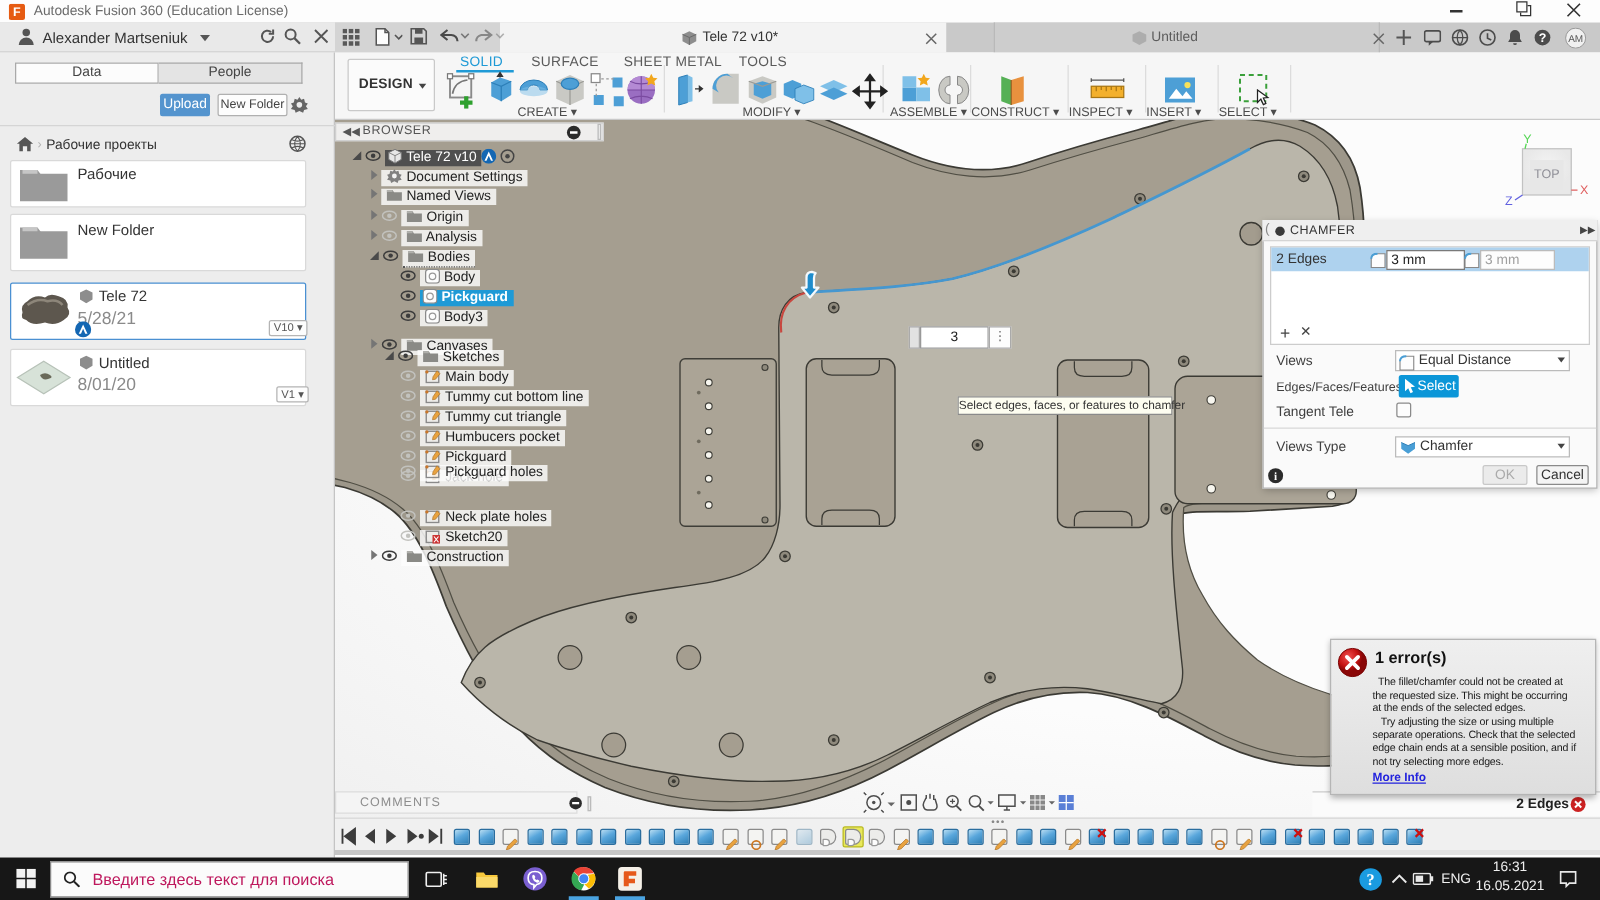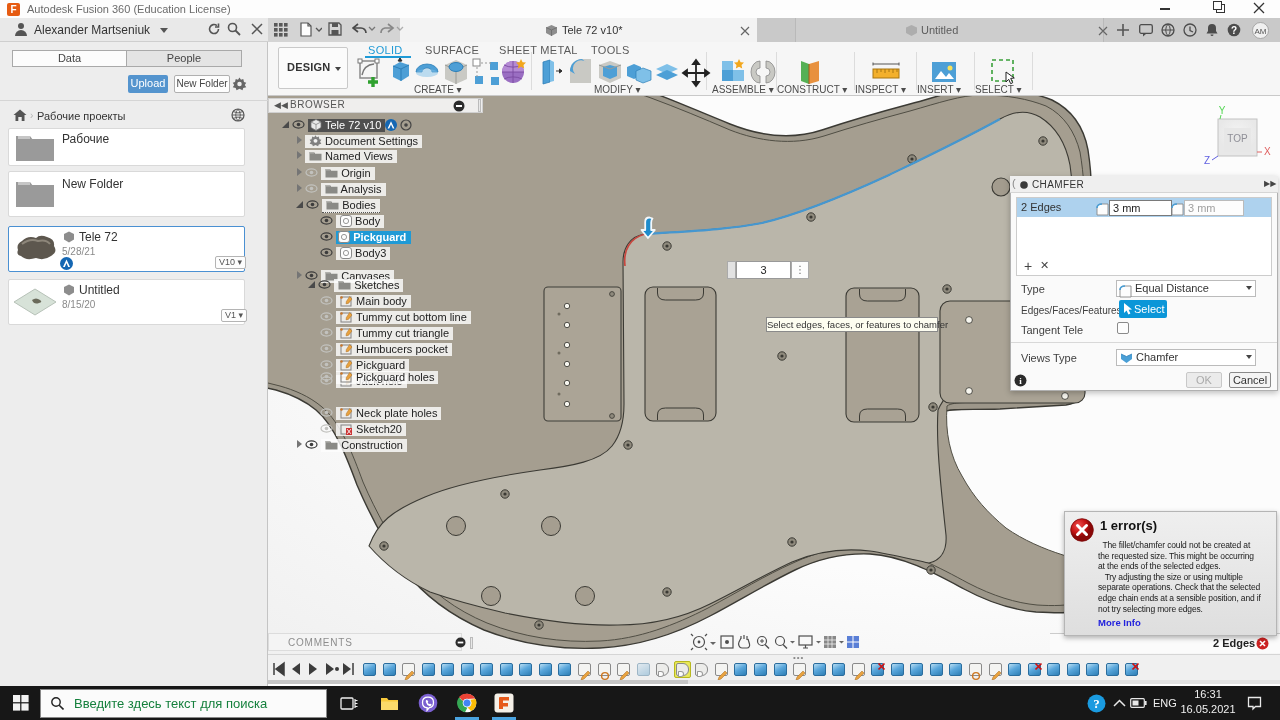--- a/index.html
+++ b/index.html
@@ -22,21 +22,21 @@
   #ribbon { left:268px; top:42px; width:1012px; height:54px; background:#f6f6f6; border-bottom:1px solid #c9c9c9; }
   .rtab { position:absolute; top:44px; font-size:11px; color:#5a5a5a; letter-spacing:0.3px;}
   .rlabel { position:absolute; top:84px; font-size:10px; color:#4c4c4c; }
   .rdiv { position:absolute; top:52px; width:1px; height:38px; background:#dcdcdc; }
 
   
   #panel { left:0; top:42px; width:268px; height:644px; background:#ededed; border-right:1px solid #c4c4c4;}
   .ptab { position:absolute; top:8px; height:17px; font-size:11px; color:#444; border:1px solid #a9a9a9; text-align:center; line-height:15px;}
   .card { position:absolute; left:8px; width:237px; background:#fff; border:1px solid #d9d9d9; border-radius:2px;}
   .ctitle { position:absolute; font-size:12px; color:#333; }
-  .cdate { position:absolute; font-size:10px; color:#8a8a8a; }
+  .cdate { position:absolute; font-size:14px; color:#8a8a8a; }
   .vbtn { position:absolute; font-size:9px; color:#555; border:1px solid #b4b4b4; border-radius:2px; background:#fdfdfd; padding:0 3px; line-height:11px;}
 
   
   #canvas { left:268px; top:96px; width:1012px; height:558px;
             background:radial-gradient(ellipse at 72% 38%, #fcfcfc 55%, #f0f0f0 100%); }
 
   
   .trow { position:absolute; height:14px; font-size:11px; color:#222; white-space:nowrap; }
   .chip { background:rgba(252,252,252,0.82); padding:0px 4px 1px 4px; }
   .tri-r { display:inline-block; width:0; height:0; border-top:4px solid transparent; border-bottom:4px solid transparent; border-left:5px solid #757575; }
@@ -330,21 +330,21 @@
 <div class="vbtn abs" style="left:215px;top:256px">V10 ▾</div>
 <div class="card abs" style="top:279px;height:46px"></div>
 <svg class="abs" style="left:12px;top:283px" width="46" height="38">
       <path d="M23,6 L44,19 L23,32 L2,19 Z" fill="#d7e2d8" stroke="#b7c2b8" stroke-width="1"></path>
       <path d="M20,17 q4,-3 8,0 q3,2 -1,3 q-5,2 -7,-3 z" fill="#6a6a5a"></path>
     </svg>
 <svg class="abs" style="left:63px;top:284px" width="12" height="12">
       <path d="M6,0.5 L11,3 L11,8.5 L6,11.5 L1,8.5 L1,3 Z" fill="#8d8d8d"></path>
     </svg>
 <div class="ctitle abs" style="left:79px;top:283px">Untitled</div>
-<div class="cdate abs" style="left:62px;top:299px">8/15/20</div>
+<div class="cdate abs" style="left:62px;top:299px">8/01/20</div>
 <div class="vbtn abs" style="left:221px;top:309px">V1 ▾</div>
 <div class="abs" id="canvas"></div>
 <svg class="abs" style="left:268px;top:96px" width="1012" height="558" viewBox="268 96 1012 558">
       <defs>
         <radialGradient id="vcg" cx="50%" cy="40%">
           <stop offset="0%" stop-color="#f4f4f4"></stop>
           <stop offset="100%" stop-color="#e8e8e8"></stop>
         </radialGradient>
       </defs>
       <path d="M 255,80 L 386,84 C 396,92 412,98 440,100 C 468,102 500,94 540,84 C 580,76 620,80 651,92 C 678,102 700,112 730,124 C 760,136 792,140 822,130 C 852,120 880,112 910,104 C 940,96 960,88 980,88 C 1010,88 1032,92 1052,100 C 1072,110 1084,128 1088,150 C 1092,176 1092,196 1090,212 C 1086,244 1080,270 1075,298 C 1078,330 1083,360 1085,382 C 1086,396 1080,403 1066,405 L 1000,409 C 970,410 950,408 943,412 C 941,436 946,460 958,481 C 970,504 984,520 1003,536 C 1020,549 1042,558 1062,564 C 1078,569 1092,574 1097,584 C 1100,594 1096,604 1086,609 C 1072,614 1054,613 1036,612 C 1014,610 990,603 964,589 C 936,574 904,556 870,554 C 845,553 820,558 795,570 C 768,583 740,600 710,616 C 676,634 640,646 600,648 C 560,650 520,644 484,630 C 452,616 426,598 404,570 C 386,545 370,515 357,485 C 347,458 335,426 316,410 C 304,400 290,394 276,390 L 258,386 Z" fill="#9d978a" stroke="#3b3a34" stroke-width="1.4"></path>
@@ -603,21 +603,21 @@
         <path d="M1,5 Q1,1 6,1" fill="none" stroke="#4a9fd6" stroke-width="1.6"></path>
       </svg></div>
 <div class="abs" style="left:1109px;top:200px;width:63px;height:16px;background:#fff;border:1px solid #7a7a7a;font-size:11px;color:#222;line-height:15px;padding-left:3px">3 mm</div>
 <div class="abs" style="left:1171px;top:199px"><svg width="13" height="13" style="vertical-align:-3px">
         <path d="M1,12 L1,5 Q1,1 6,1 L12,1 L12,12 Z" fill="#fdfdfd" stroke="#888" stroke-width="0.9"></path>
         <path d="M1,5 Q1,1 6,1" fill="none" stroke="#4a9fd6" stroke-width="1.6"></path>
       </svg></div>
 <div class="abs" style="left:1184px;top:200px;width:60px;height:16px;background:#fdfdfd;border:1px solid #bbb;font-size:11px;color:#a0a0a0;line-height:15px;padding-left:3px">3 mm</div>
 <div class="abs" style="left:1024px;top:258px;font-size:14px;color:#444">+</div>
 <div class="abs" style="left:1040px;top:259px;font-size:11px;color:#444">✕</div>
-<div class="dlg-row-label abs" style="left:1021px;top:283px">Type</div>
+<div class="dlg-row-label abs" style="left:1021px;top:283px">Views</div>
 <div class="ddown abs" style="left:1116px;top:280px"></div>
 <div class="abs" style="left:1119px;top:281px"><svg width="13" height="13" style="vertical-align:-3px">
         <path d="M1,12 L1,5 Q1,1 6,1 L12,1 L12,12 Z" fill="#fdfdfd" stroke="#888" stroke-width="0.9"></path>
         <path d="M1,5 Q1,1 6,1" fill="none" stroke="#4a9fd6" stroke-width="1.6"></path>
       </svg></div>
 <div class="abs" style="left:1135px;top:282px;font-size:11px;color:#333">Equal Distance</div>
 <div class="abs" style="left:1246px;top:286px;width:0;height:0;border-left:3.5px solid transparent;border-right:3.5px solid transparent;border-top:4px solid #444"></div>
 <div class="dlg-row-label abs" style="left:1021px;top:305px;font-size:10px">Edges/Faces/Features</div>
 <div class="abs" style="left:1119px;top:300px;width:48px;height:18px;background:#0b96d8;border-radius:2px"></div>
 <svg class="abs" style="left:1123px;top:303px" width="10" height="12">
@@ -654,21 +654,21 @@
           <stop offset="0%" stop-color="#f05050"></stop>
           <stop offset="70%" stop-color="#c41212"></stop>
           <stop offset="100%" stop-color="#8a0707"></stop>
         </radialGradient>
       </defs>
       <circle cx="12" cy="12" r="11.3" fill="url(#rg)" stroke="#7a0606" stroke-width="0.8"></circle>
       <path d="M7.5,7.5 L16.5,16.5 M16.5,7.5 L7.5,16.5" stroke="#fff" stroke-width="3" stroke-linecap="round"></path>
     </svg>
 <div class="abs" style="left:1100px;top:518px;font-size:13px;font-weight:bold;color:#111">1 error(s)</div>
 <div class="abs" id="errtxt">&nbsp;&nbsp;The fillet/chamfer could not be created at<br>the requested size. This might be occurring<br>at the ends of the selected edges.<br>&nbsp;&nbsp;&nbsp;Try adjusting the size or using multiple<br>separate operations. Check that the selected<br>edge chain ends at a sensible position, and if<br>not try selecting more edges.</div>
-<div class="abs" style="left:1098px;top:617px;font-size:9.5px;font-weight:bold;color:#2222dd;">More Info</div>
+<div class="abs" style="left:1098px;top:617px;font-size:9.5px;font-weight:bold;color:#2222dd;text-decoration:underline">More Info</div>
 <div class="abs" id="comments"></div>
 <div class="abs" style="left:288px;top:637px;font-size:10px;color:#8d8d8d;letter-spacing:0.8px">COMMENTS</div>
 <svg class="abs" style="left:455px;top:637px" width="11" height="11">
       <circle cx="5.5" cy="5.5" r="5" fill="#2b2b2b"></circle>
       <rect x="2.7" y="4.6" width="5.6" height="1.8" fill="#fff"></rect>
     </svg>
 <div class="abs" style="left:470px;top:637px;width:3px;height:12px;background:#e8e8e8;border:1px solid #bbb"></div>
 <svg class="abs" style="left:690px;top:632px" width="170" height="20" viewBox="0 0 170 20">
       <circle cx="9" cy="10" r="5.5" fill="none" stroke="#4e4e4e" stroke-width="1.2"></circle>
       <circle cx="9" cy="10" r="1.4" fill="#4e4e4e"></circle>
@@ -790,21 +790,21 @@
       <rect x="0" y="0" width="7.2" height="7.2" fill="#f2f2f2"></rect>
       <rect x="8.4" y="0" width="7.2" height="7.2" fill="#f2f2f2"></rect>
       <rect x="0" y="8.4" width="7.2" height="7.2" fill="#f2f2f2"></rect>
       <rect x="8.4" y="8.4" width="7.2" height="7.2" fill="#f2f2f2"></rect>
     </svg>
 <div class="abs" id="search"></div>
 <svg class="abs" style="left:51px;top:697px" width="13" height="13">
       <circle cx="5" cy="5" r="4.2" fill="none" stroke="#222" stroke-width="1.4"></circle>
       <path d="M8.2,8.2 L12.5,12.5" stroke="#222" stroke-width="1.6"></path>
     </svg>
-<div class="abs" style="left:74px;top:696px;font-size:13px;color:#15803d">Введите здесь текст для поиска</div>
+<div class="abs" style="left:74px;top:696px;font-size:13px;color:#be185d">Введите здесь текст для поиска</div>
 <svg class="abs" style="left:340px;top:696px" width="18" height="15">
       <rect x="1" y="2" width="12" height="11" rx="1" fill="none" stroke="#f0f0f0" stroke-width="1.3"></rect>
       <path d="M15,3 v9 M15.5,4.5 h2 M15.5,7.5 h2 M15.5,10.5 h2" stroke="#f0f0f0" stroke-width="1.2"></path>
     </svg>
 <svg class="abs" style="left:380px;top:695px" width="19" height="16">
       <path d="M1,3 h6 l1.5,2 h9.5 v10 h-17 z" fill="#f8c93c"></path>
       <path d="M1,6.5 h17 v8.5 h-17 z" fill="#fbda6a"></path>
     </svg>
 <svg class="abs" style="left:418px;top:693px" width="20" height="20">
       <circle cx="10" cy="10" r="9.3" fill="#7a5fd0"></circle>

